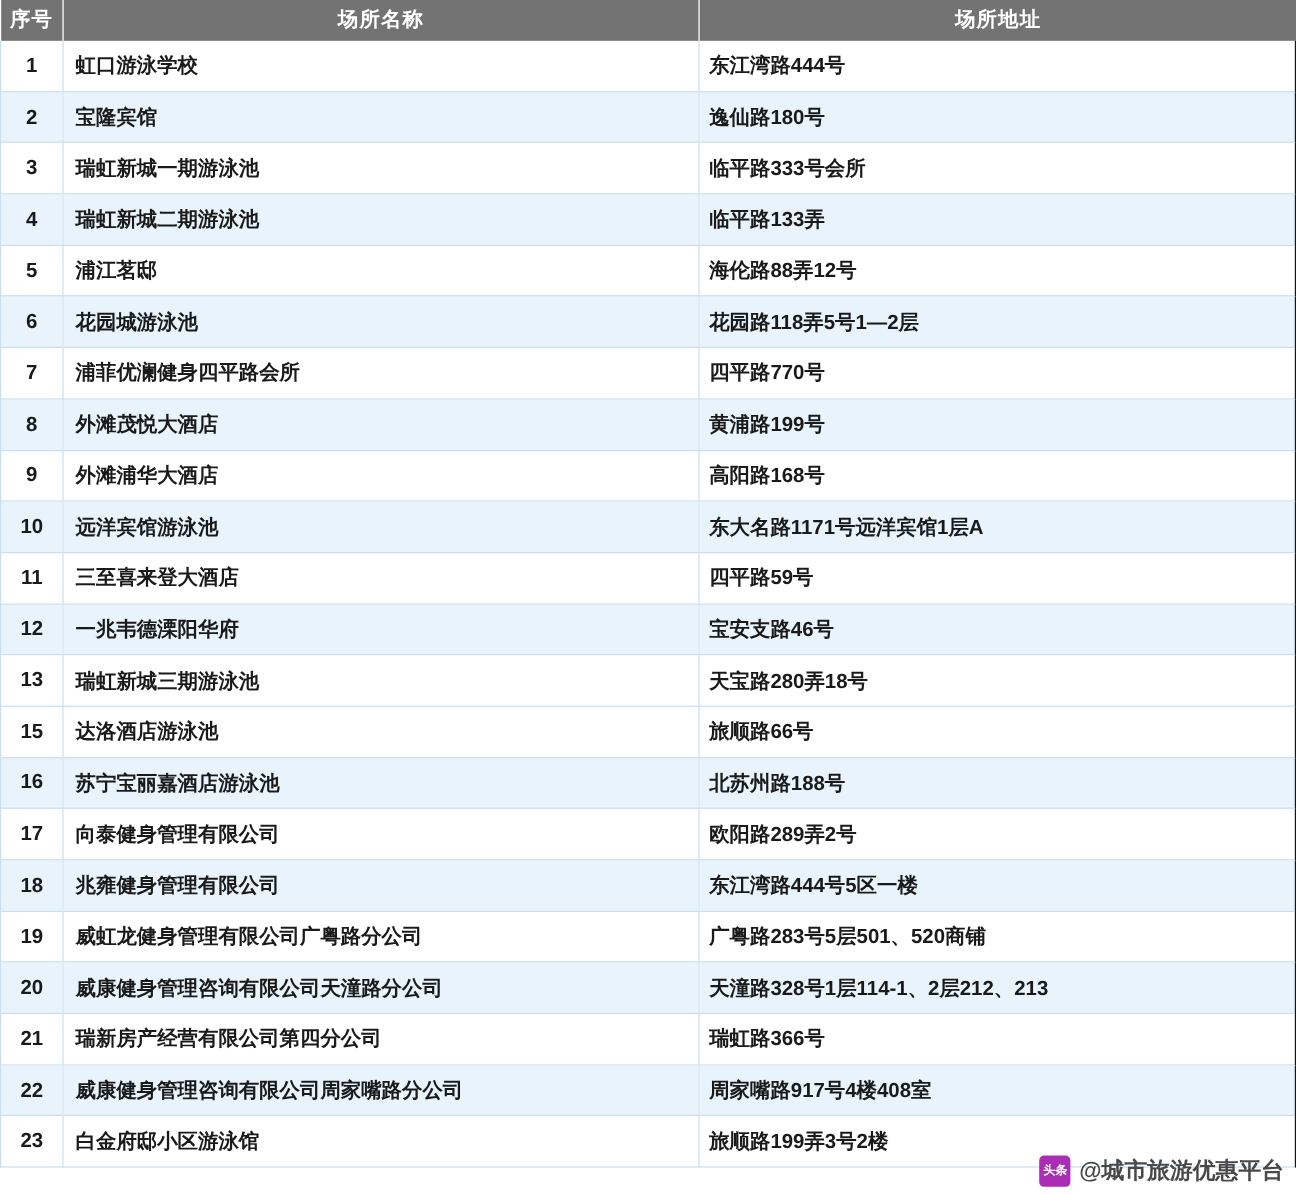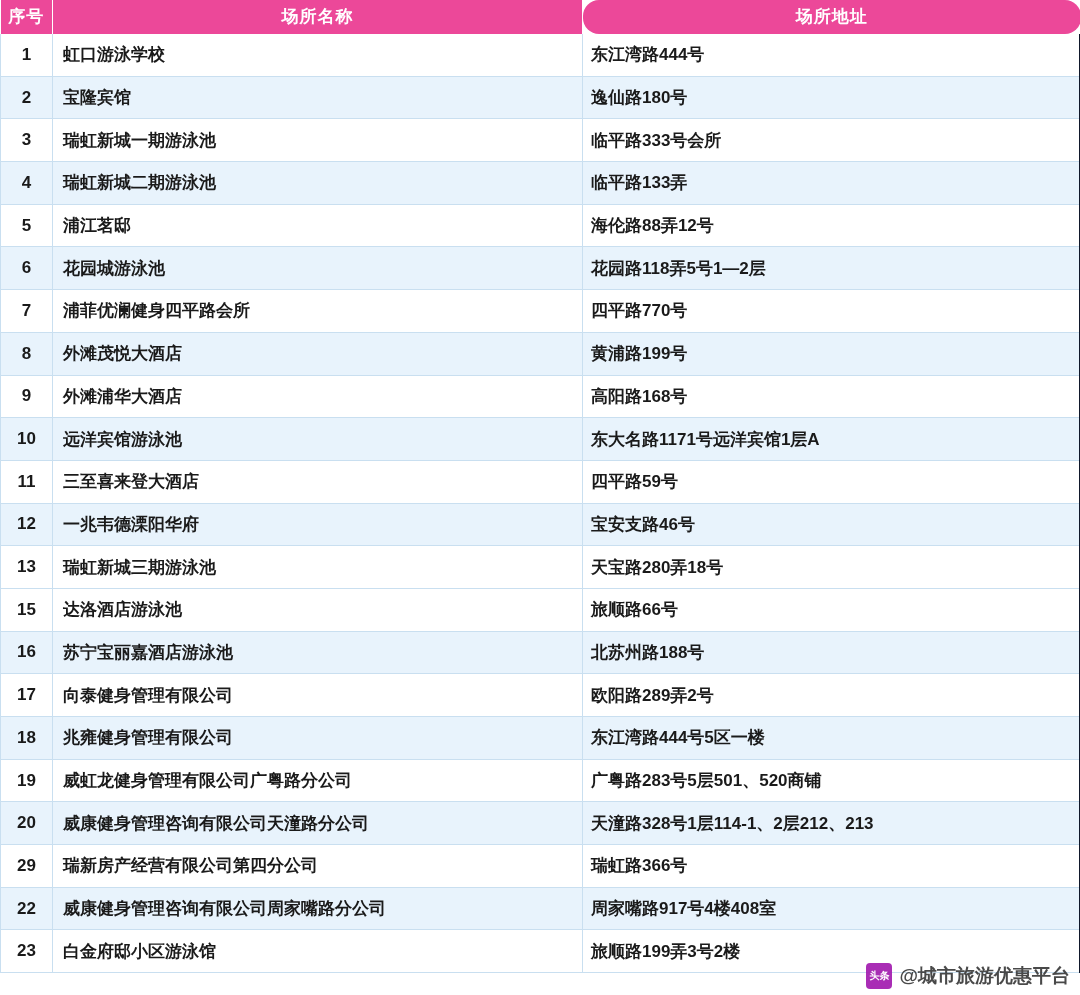--- a/index.html
+++ b/index.html
@@ -22,32 +22,32 @@
   table.venue-table {
     border-collapse: collapse;
     width: 1080px;
     table-layout: fixed;
   }
   table.venue-table col.col-idx { width: 52px; }
   table.venue-table col.col-name { width: 530px; }
   table.venue-table col.col-addr { width: 498px; }
 
   table.venue-table thead th {
-    background: #ec4899;
+    background: #737373;
     color: #ffffff;
     font-size: 17px;
     font-weight: bold;
     height: 34px;
     line-height: 34px;
     padding: 0;
     text-align: center;
     border-right: 1px solid #ffffff;
     letter-spacing: 1px;
   }
-  table.venue-table thead th:last-child { border-right: none; border-radius: 16px; }
+  table.venue-table thead th:last-child { border-right: none; }
 
   table.venue-table tbody td {
     height: 41.7px;
     font-size: 17px;
     font-weight: bold;
     color: #1a1a1a;
     padding: 0;
     border-bottom: 1px solid #c9dff0;
     border-right: 1px solid #c9dff0;
     vertical-align: middle;
@@ -212,21 +212,21 @@
         <td class="idx">19</td>
         <td class="name">威虹龙健身管理有限公司广粤路分公司</td>
         <td class="addr">广粤路283号5层501、520商铺</td>
       </tr>
       <tr class="even">
         <td class="idx">20</td>
         <td class="name">威康健身管理咨询有限公司天潼路分公司</td>
         <td class="addr">天潼路328号1层114-1、2层212、213</td>
       </tr>
       <tr class="odd">
-        <td class="idx">29</td>
+        <td class="idx">21</td>
         <td class="name">瑞新房产经营有限公司第四分公司</td>
         <td class="addr">瑞虹路366号</td>
       </tr>
       <tr class="even">
         <td class="idx">22</td>
         <td class="name">威康健身管理咨询有限公司周家嘴路分公司</td>
         <td class="addr">周家嘴路917号4楼408室</td>
       </tr>
       <tr class="odd">
         <td class="idx">23</td>

